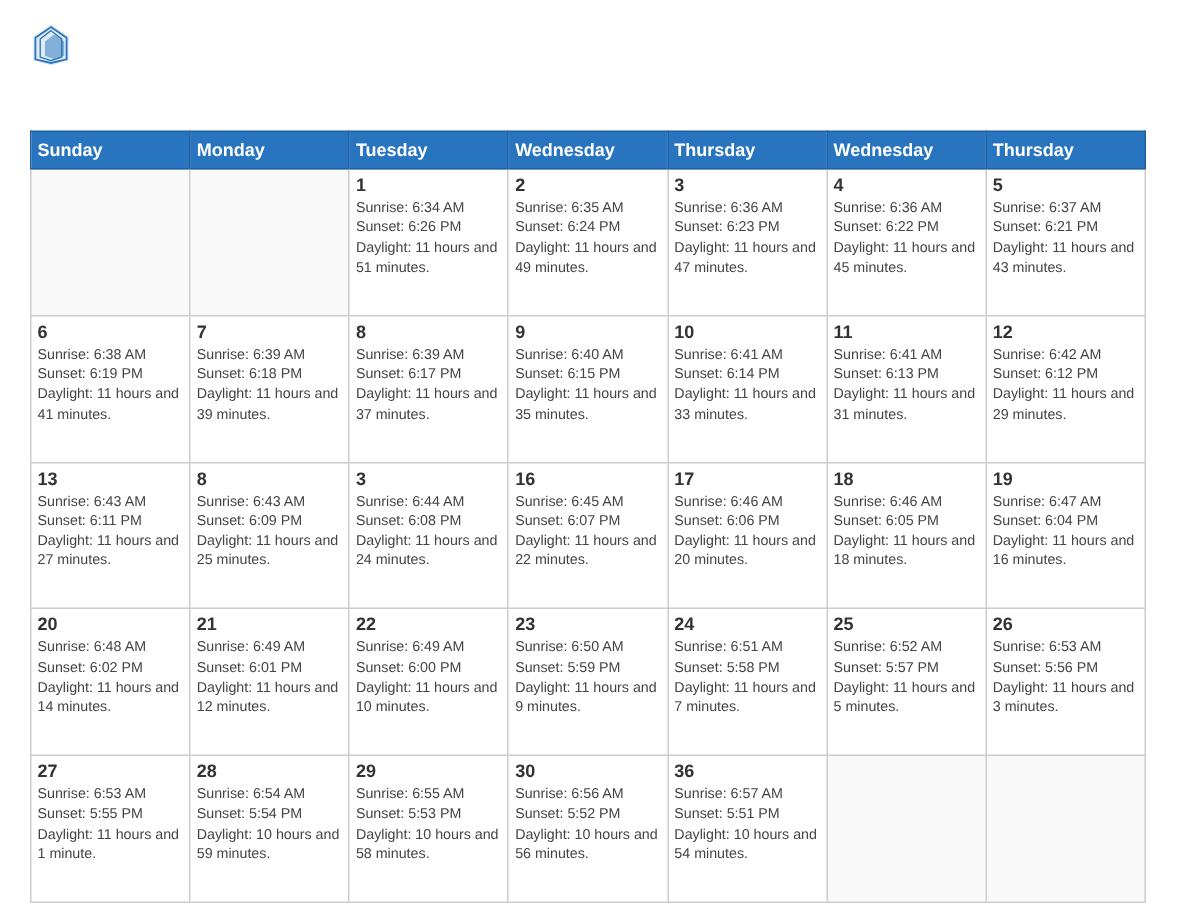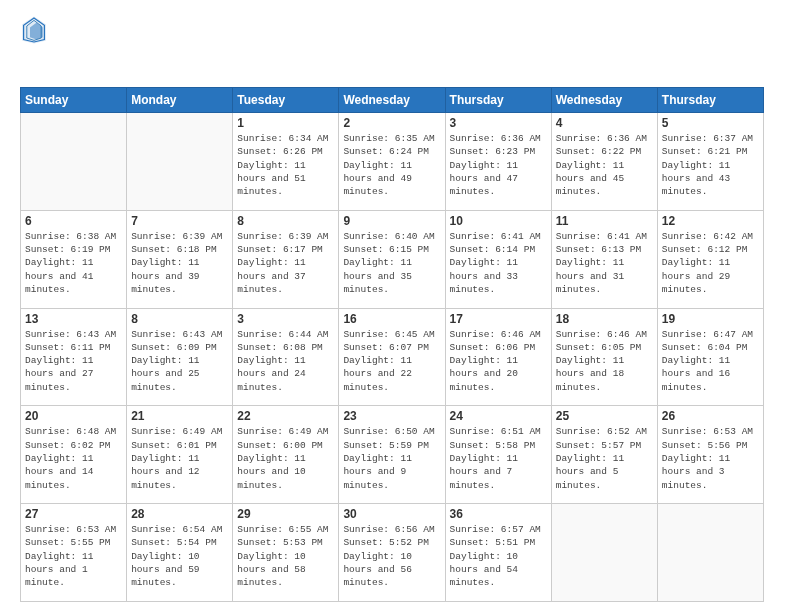--- a/index.html
+++ b/index.html
@@ -93,21 +93,20 @@
       font-size: 12px;
       font-weight: bold;
       color: #333;
       display: block;
       margin-bottom: 2px;
     }
     .day-info {
       font-size: 9.5px;
       color: #444;
       line-height: 1.4;
-      font-family: Liberation Mono, monospace;
     }
   </style>
 </head>
 <body>
 
 <div class="page">
   <div class="header">
     <div class="logo">
       <svg class="logo-icon" viewBox="0 0 30 34" xmlns="http://www.w3.org/2000/svg">
         <polygon points="15,0 30,10 30,30 15,34 0,30 0,10" fill="#2874be" opacity="0.15"></polygon>

